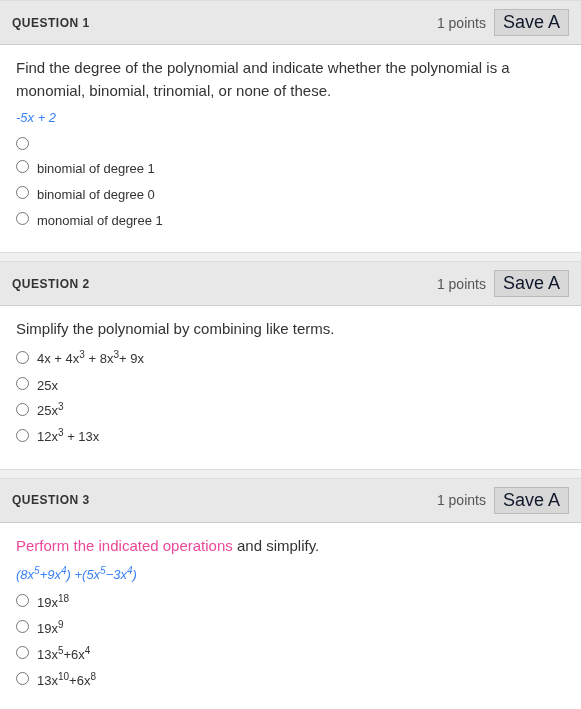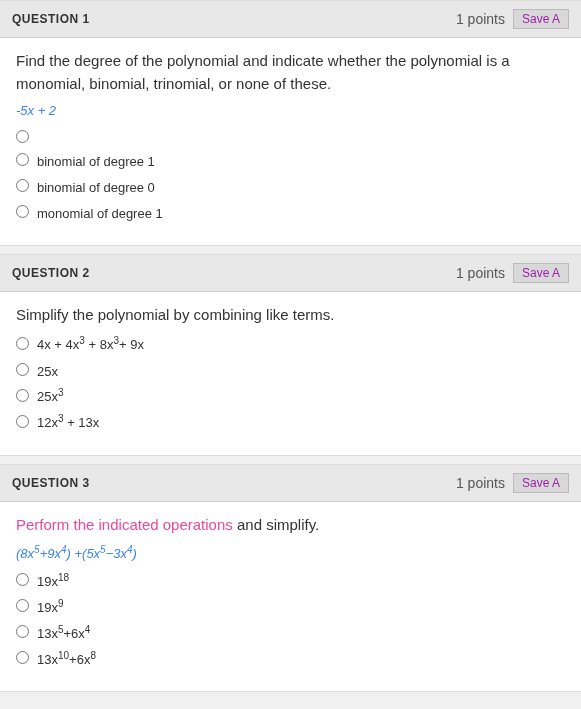--- a/index.html
+++ b/index.html
@@ -35,22 +35,22 @@
     .question-meta {
       display: flex;
       align-items: center;
       gap: 8px;
     }
     .points-label {
       font-size: 14px;
       color: #555;
     }
     .save-btn {
-      font-size: 12px;
-      color: #a21caf;
+      font-size: 18px;
+      color: #0f172a;
       background: #d8d8d8;
       border: 1px solid #bbb;
       padding: 2px 8px;
       cursor: pointer;
     }
     .question-body {
       padding: 12px 16px 16px 16px;
     }
     .question-text {
       font-size: 15px;

